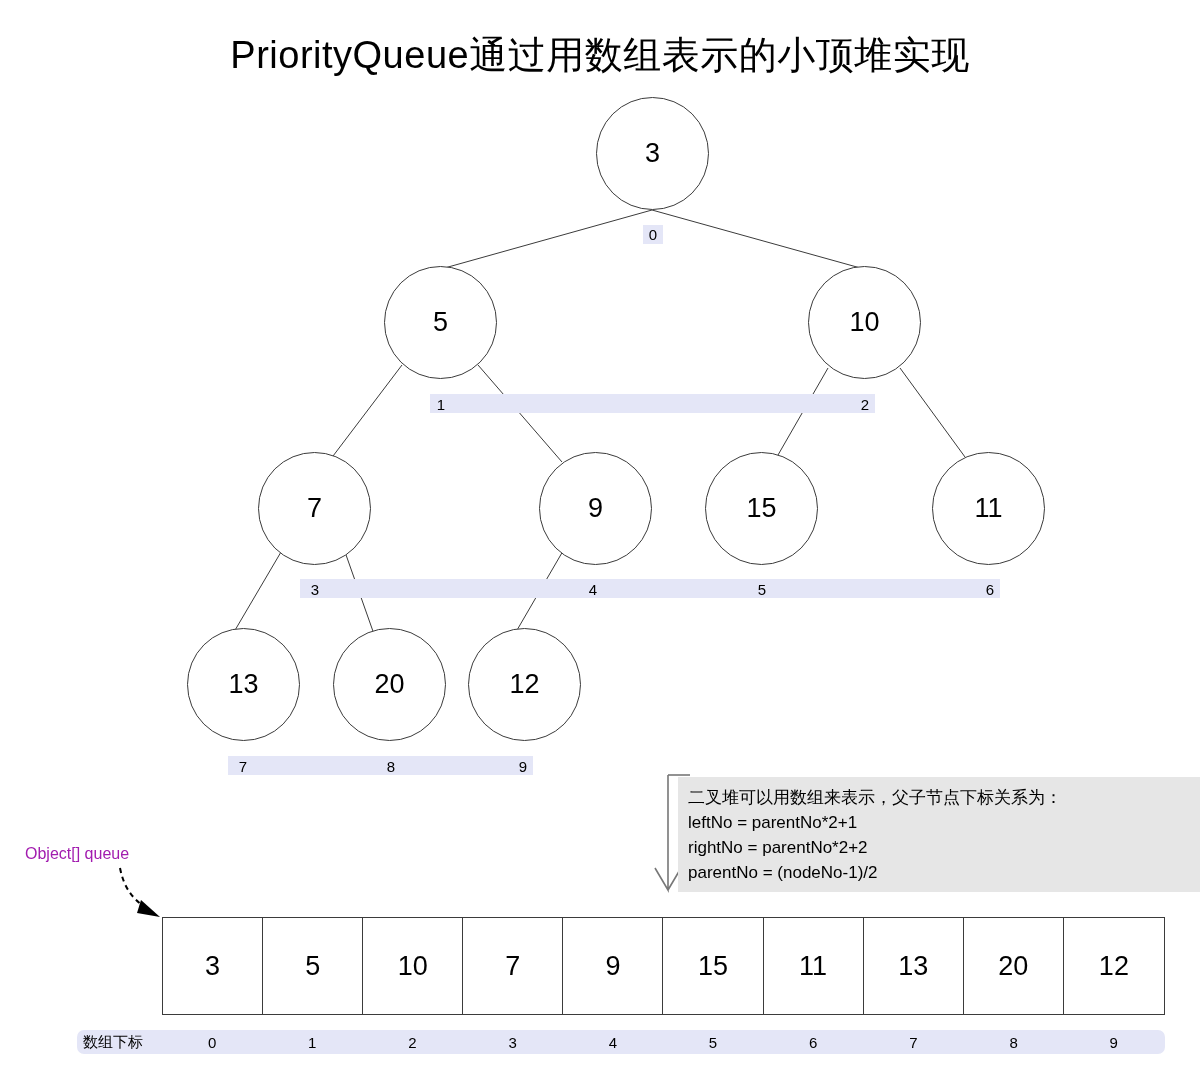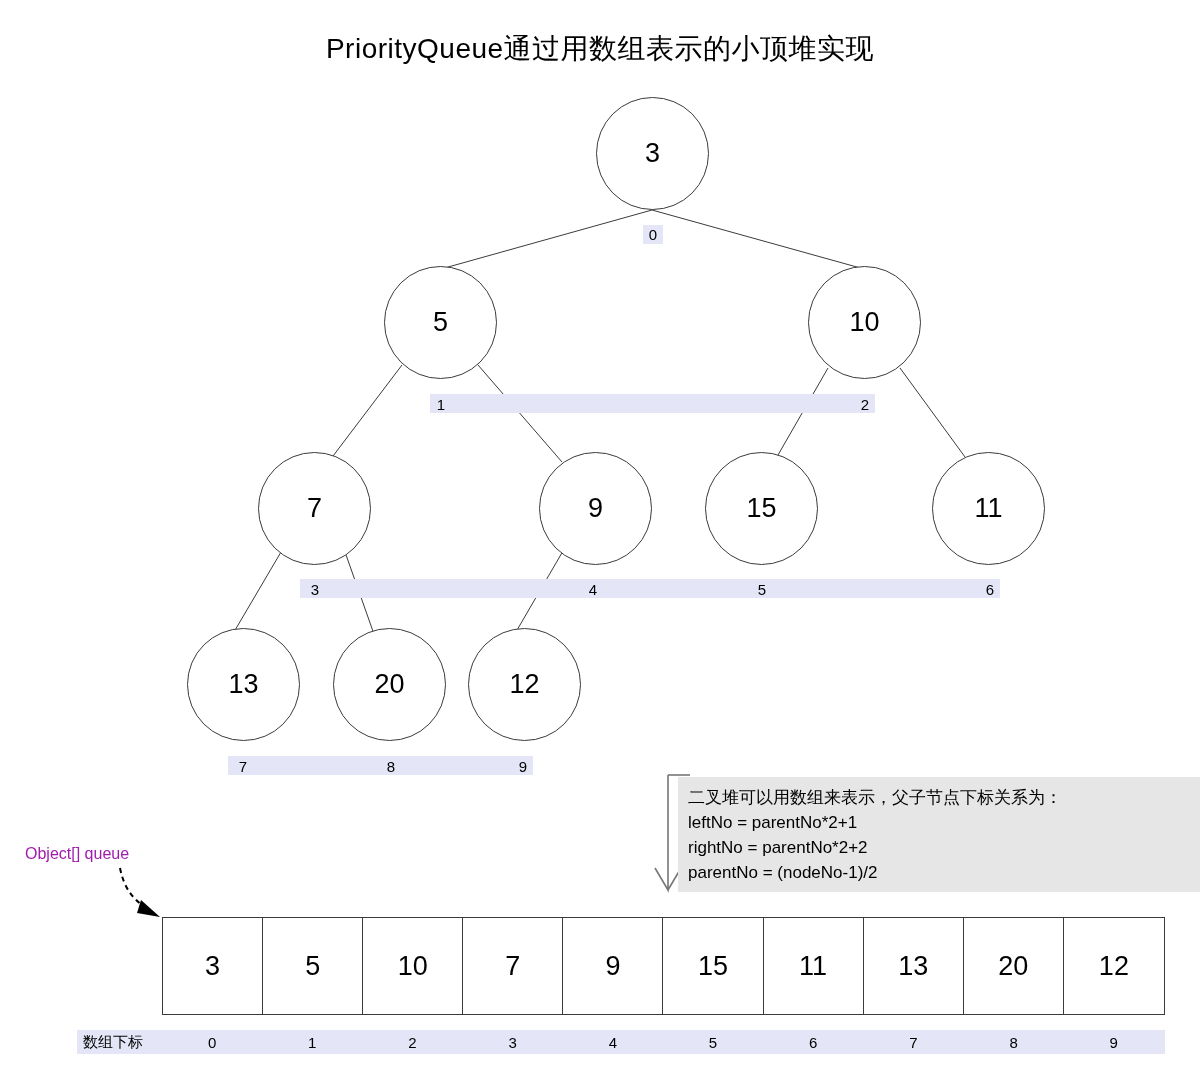--- a/index.html
+++ b/index.html
@@ -17,21 +17,21 @@
     height: 1088px;
     overflow: hidden;
     background: #ffffff;
   }
   #title {
     position: absolute;
     top: 30px;
     left: 0;
     width: 1200px;
     text-align: center;
-    font-size: 28px;
+    font-size: 38px;
     letter-spacing: 0.5px;
     color: #000;
   }
   svg.edges {
     position: absolute;
     left: 0;
     top: 0;
     width: 1200px;
     height: 1088px;
     pointer-events: none;
@@ -89,20 +89,21 @@
   }
   .cell:last-child {
     border-right: none;
   }
   .arr-idx-band {
     position: absolute;
     background: #e4e6f7;
     display: flex;
     align-items: center;
     box-sizing: border-box;
+    border-radius: 7px;
   }
   .arr-idx-label {
     font-size: 15px;
     padding-left: 6px;
     width: 85px;
     box-sizing: border-box;
   }
   .arr-idx-cell {
     width: 100.2px;
     text-align: center;

